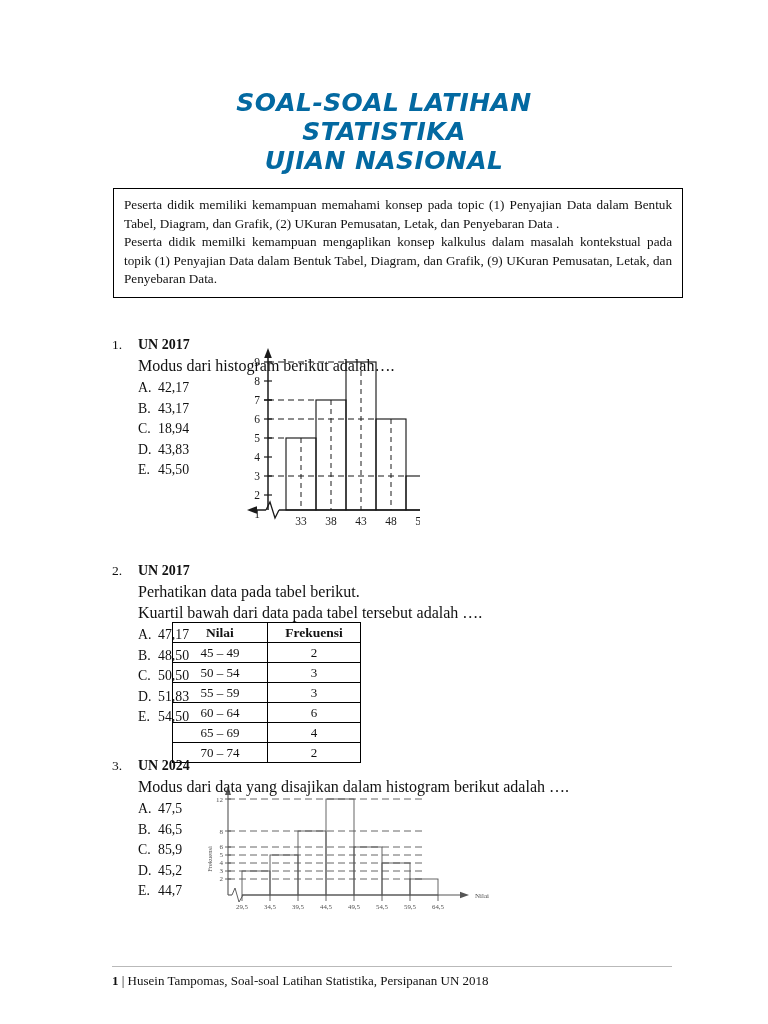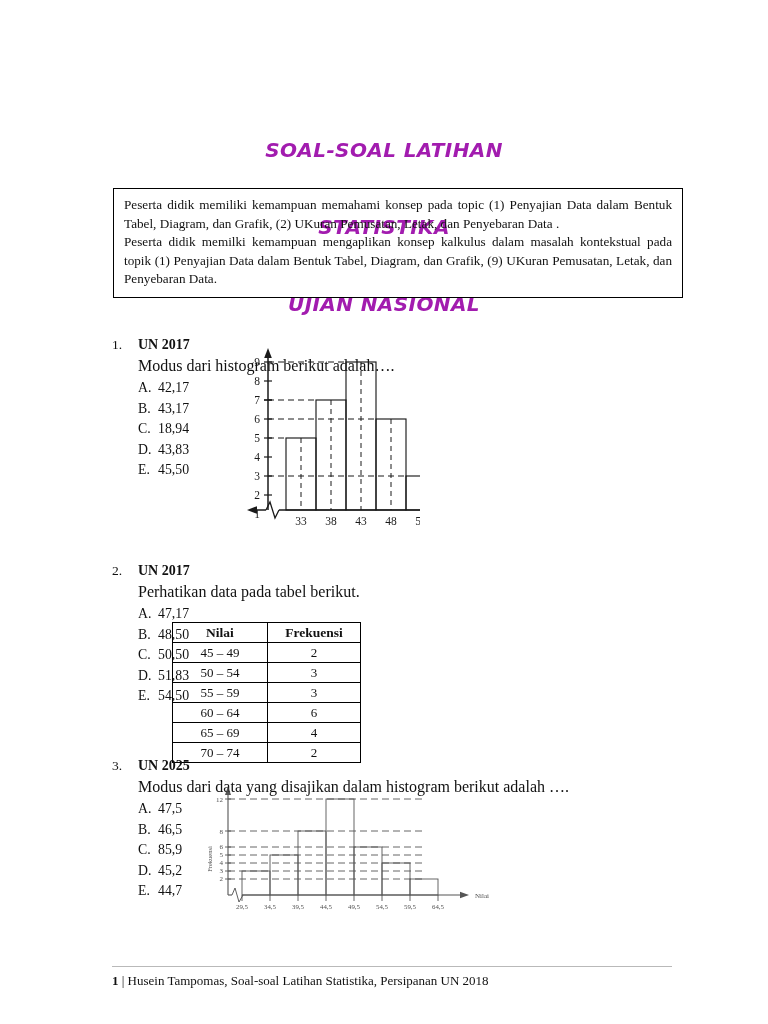--- a/index.html
+++ b/index.html
@@ -29,25 +29,24 @@
     position: absolute;
     left: 0;
     top: 88px;
     width: 768px;
     text-align: center;
   }
   .title-line {
     font-family: "DejaVu Sans", sans-serif;
     font-weight: bold;
     font-style: italic;
-    font-size: 20px;
+    font-size: 25px;
     letter-spacing: 0.4px;
     line-height: 29px;
-    color: #a21caf;
-    margin-top: 48px;
+    color: #0369a1;
   }
 
   
   .kompetensi-box {
     position: absolute;
     left: 113px;
     top: 188px;
     width: 570px;
     border: 1px solid #000;
     box-sizing: border-box;
@@ -278,20 +277,21 @@
         </svg>
       </div>
     </div>
   </div>
 
   <div class="question" style="top:562px;">
     <div class="q-num">2.</div>
     <div class="q-body">
       <div class="q-label">UN 2017</div>
       <div class="q-prompt">Perhatikan data pada tabel berikut.</div>
+      <div class="q-prompt">Kuartil bawah dari data pada tabel tersebut adalah ….</div>
 
       <div class="options">
         <div class="option-row">
           <span class="option-letter">A.</span><span class="option-text">47,17</span>
         </div>
         <div class="option-row">
           <span class="option-letter">B.</span><span class="option-text">48,50</span>
         </div>
         <div class="option-row">
           <span class="option-letter">C.</span><span class="option-text">50,50</span>
@@ -337,21 +337,21 @@
             <td class="col-frek">2</td>
           </tr>
         </tbody>
       </table>
     </div>
   </div>
 
   <div class="question" style="top:757px;">
     <div class="q-num">3.</div>
     <div class="q-body">
-      <div class="q-label">UN 2025</div>
+      <div class="q-label">UN 2024</div>
       <div class="q-prompt">Modus dari data yang disajikan dalam histogram berikut adalah ….</div>
 
       <div class="options">
         <div class="option-row">
           <span class="option-letter">A.</span><span class="option-text">47,5</span>
         </div>
         <div class="option-row">
           <span class="option-letter">B.</span><span class="option-text">46,5</span>
         </div>
         <div class="option-row">

